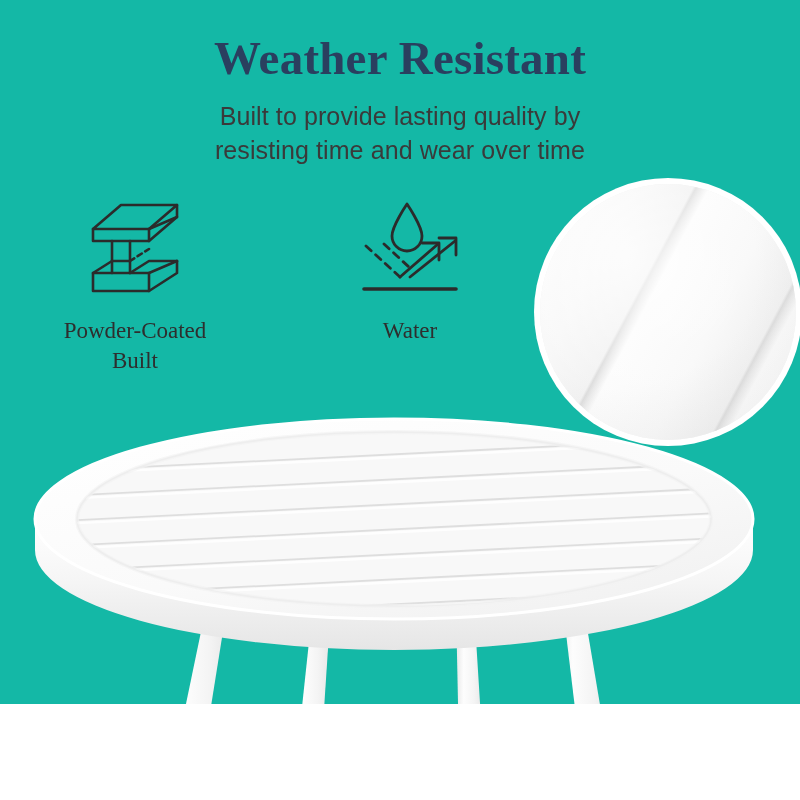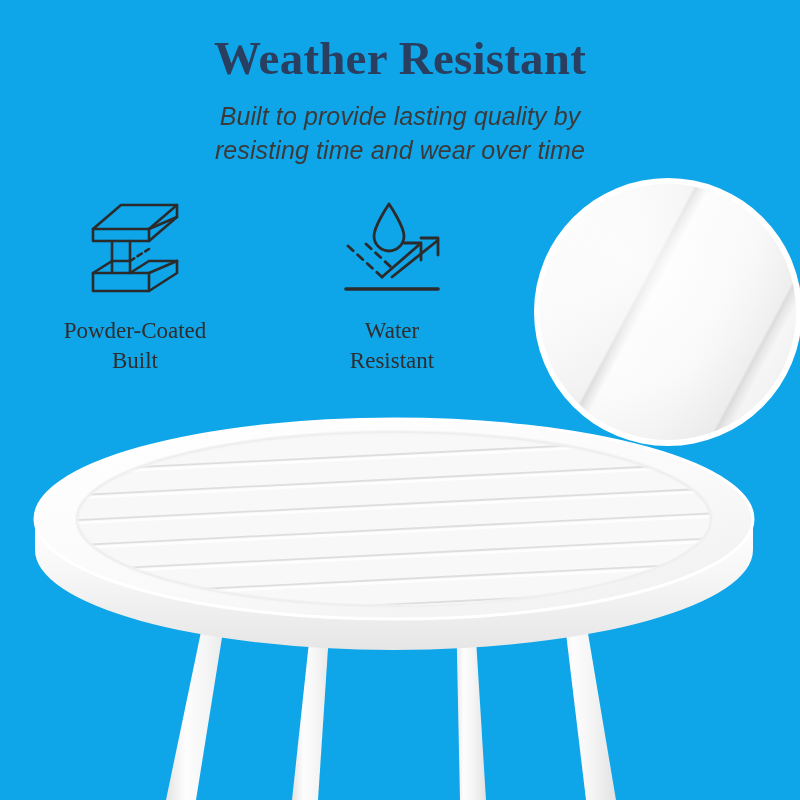--- a/index.html
+++ b/index.html
@@ -3,22 +3,22 @@
 <meta charset="utf-8">
 <style>
   html, body {
     margin: 0;
     padding: 0;
     background: #ffffff;
   }
   #page {
     position: relative;
     width: 800px;
-    height: 800px;
-    background: #0ea5e9;
+    height: 704px;
+    background: #14b8a6;
     overflow: hidden;
     font-family: "Liberation Sans", sans-serif;
   }
 
   
   .headline {
     position: absolute;
     left: 0;
     top: 30px;
     width: 800px;
@@ -35,21 +35,20 @@
     left: 100px;
     top: 99px;
     width: 600px;
     text-align: center;
     font-family: "Liberation Sans", sans-serif;
     font-size: 25px;
     line-height: 34px;
     font-weight: 400;
     color: #3a3a3a;
     letter-spacing: 0.1px;
-    font-style: italic;
   }
   .subhead .ln { display: block; }
 
   
   .feature {
     position: absolute;
     width: 220px;
     text-align: center;
   }
   .feature-icon {
@@ -61,21 +60,21 @@
   .feature-label {
     margin-top: 16px;
     font-family: "Liberation Serif", serif;
     font-size: 23px;
     line-height: 30px;
     color: #2e2e2e;
   }
   .feature-label .ln { display: block; }
 
   #feature-steel { left: 25px;  top: 195px; text-align: center; }
-  #feature-water { left: 282px; top: 195px; }
+  #feature-water { left: 300px; top: 195px; }
 
   
   .detail-circle {
     position: absolute;
     left: 540px;
     top: 184px;
     width: 256px;
     height: 256px;
     border-radius: 50%;
     overflow: hidden;
@@ -188,21 +187,20 @@
 
           <path d="M52 79 L97 43"></path>
           <path d="M81 40 L98 40 L98 57"></path>
 
           <path d="M6 91 L98 91" stroke-width="3.6"></path>
         </g>
       </svg>
     </div>
     <div class="feature-label">
       <span class="ln">Water</span>
-      <span class="ln">Resistant</span>
     </div>
   </div>
 
   <div class="detail-circle">
     <div class="dc-inner"></div>
     <div class="dc-shade"></div>
   </div>
 
   <svg id="table-graphic" viewBox="0 0 800 400">
     <defs>

